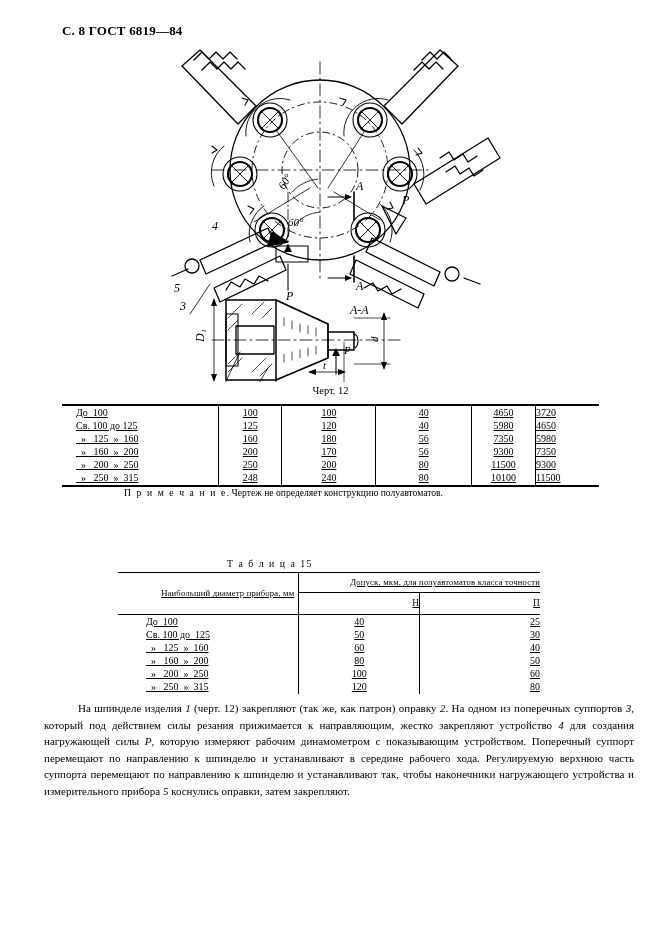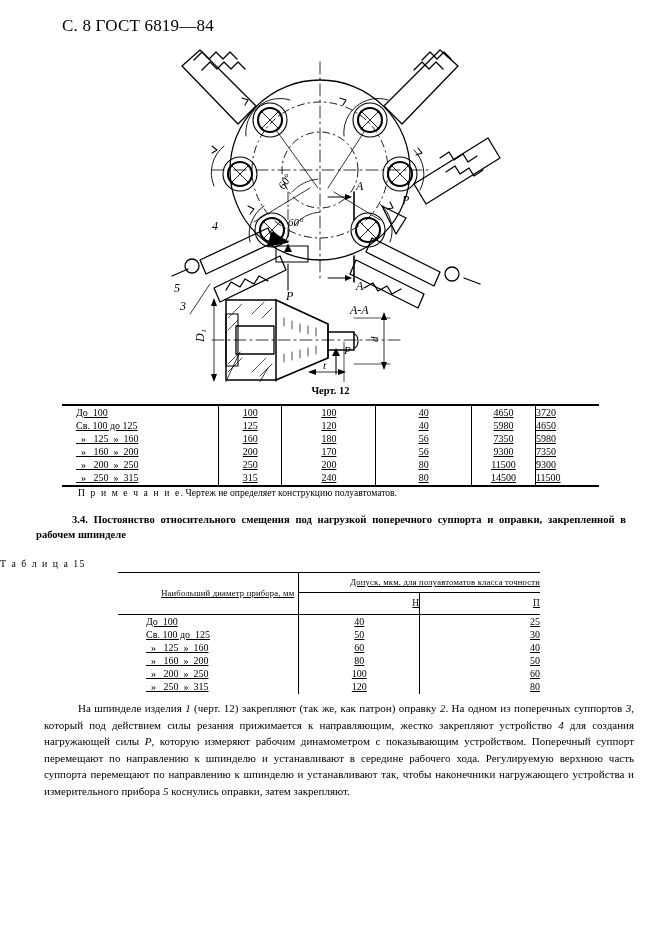--- a/index.html
+++ b/index.html
@@ -20,23 +20,23 @@
     position: absolute;
     left: 0; top: 0;
     width: 661px;
     height: 936px;
   }
 
   
   .page-header {
     position: absolute;
     left: 62px;
-    top: 16px;
-    font-size: 17px;
-    font-weight: normal;
+    top: 23px;
+    font-size: 13px;
+    font-weight: bold;
     letter-spacing: 0.2px;
     white-space: nowrap;
   }
 
   
   .drawing {
     position: absolute;
     left: 168px;
     top: 42px;
     width: 340px;
@@ -44,21 +44,20 @@
   }
   .drawing svg { display: block; }
 
   .fig-caption {
     position: absolute;
     left: 0;
     top: 385px;
     width: 661px;
     text-align: center;
     font-size: 10.5px;
-    font-weight: bold;
   }
 
   
   .tbl {
     position: absolute;
     border-collapse: collapse;
     font-size: 10px;
     line-height: 1.22;
   }
   .tbl td, .tbl th {
@@ -100,20 +99,21 @@
   #table-cont .c5 { width:  65px; text-align: left; }
 
   .note {
     position: absolute;
     left: 78px;
     top: 487px;
     font-size: 9.6px;
   }
   .sp {
     letter-spacing: 1.6px;
+    margin-left: 46px;
   }
 
   
   .section-head {
     position: absolute;
     left: 36px;
     top: 512px;
     width: 590px;
     font-size: 10.6px;
     font-weight: bold;
@@ -121,21 +121,21 @@
     line-height: 1.42;
   }
   .section-head .indent { padding-left: 36px; }
 
   
   .table-label {
     position: absolute;
     top: 558px;
     left: 0;
     width: 540px;
-    text-align: left;
+    text-align: center;
     font-size: 9.8px;
     letter-spacing: 1.5px;
   }
 
   #table-15 {
     left: 118px;
     top: 572px;
     width: 422px;
   }
   #table-15 .hcell {
@@ -471,41 +471,37 @@
       <tr>
         <td class="c0">  »   200  »  250</td>
         <td class="c1">250</td>
         <td class="c2">200</td>
         <td class="c3">80</td>
         <td class="c4">11500</td>
         <td class="c5">9300</td>
       </tr>
       <tr>
         <td class="c0">  »   250  »  315</td>
-        <td class="c1">315</td>
+        <td class="c1">248</td>
         <td class="c2">240</td>
         <td class="c3">80</td>
-        <td class="c4">14500</td>
+        <td class="c4">10100</td>
         <td class="c5">11500</td>
       </tr>
 
       <tr>
         <td class="rule-bottom" colspan="6"></td>
       </tr>
     </tbody>
   </table>
 
   <div class="note">
     <span class="sp">П р и м е ч а н и е</span><span>. Чертеж не определяет конструкцию полуавтоматов.</span>
   </div>
 
-  <div class="section-head">
-    <span class="indent">3.4.</span>
-    <span>Постоянство относительного смещения под нагрузкой поперечного суппорта и оправки, закрепленной в рабочем шпинделе</span>
-  </div>
 
   <div class="table-label">Т а б л и ц а  15</div>
 
   <table class="tbl" id="table-15">
     <tbody>
       <tr>
         <td class="left-head hcell top-rule" rowspan="2">Наибольший диаметр прибора, мм</td>
         <td class="span-head hcell top-rule" colspan="2">Допуск, мкм, для полуавтоматов класса точности</td>
       </tr>
       <tr>

